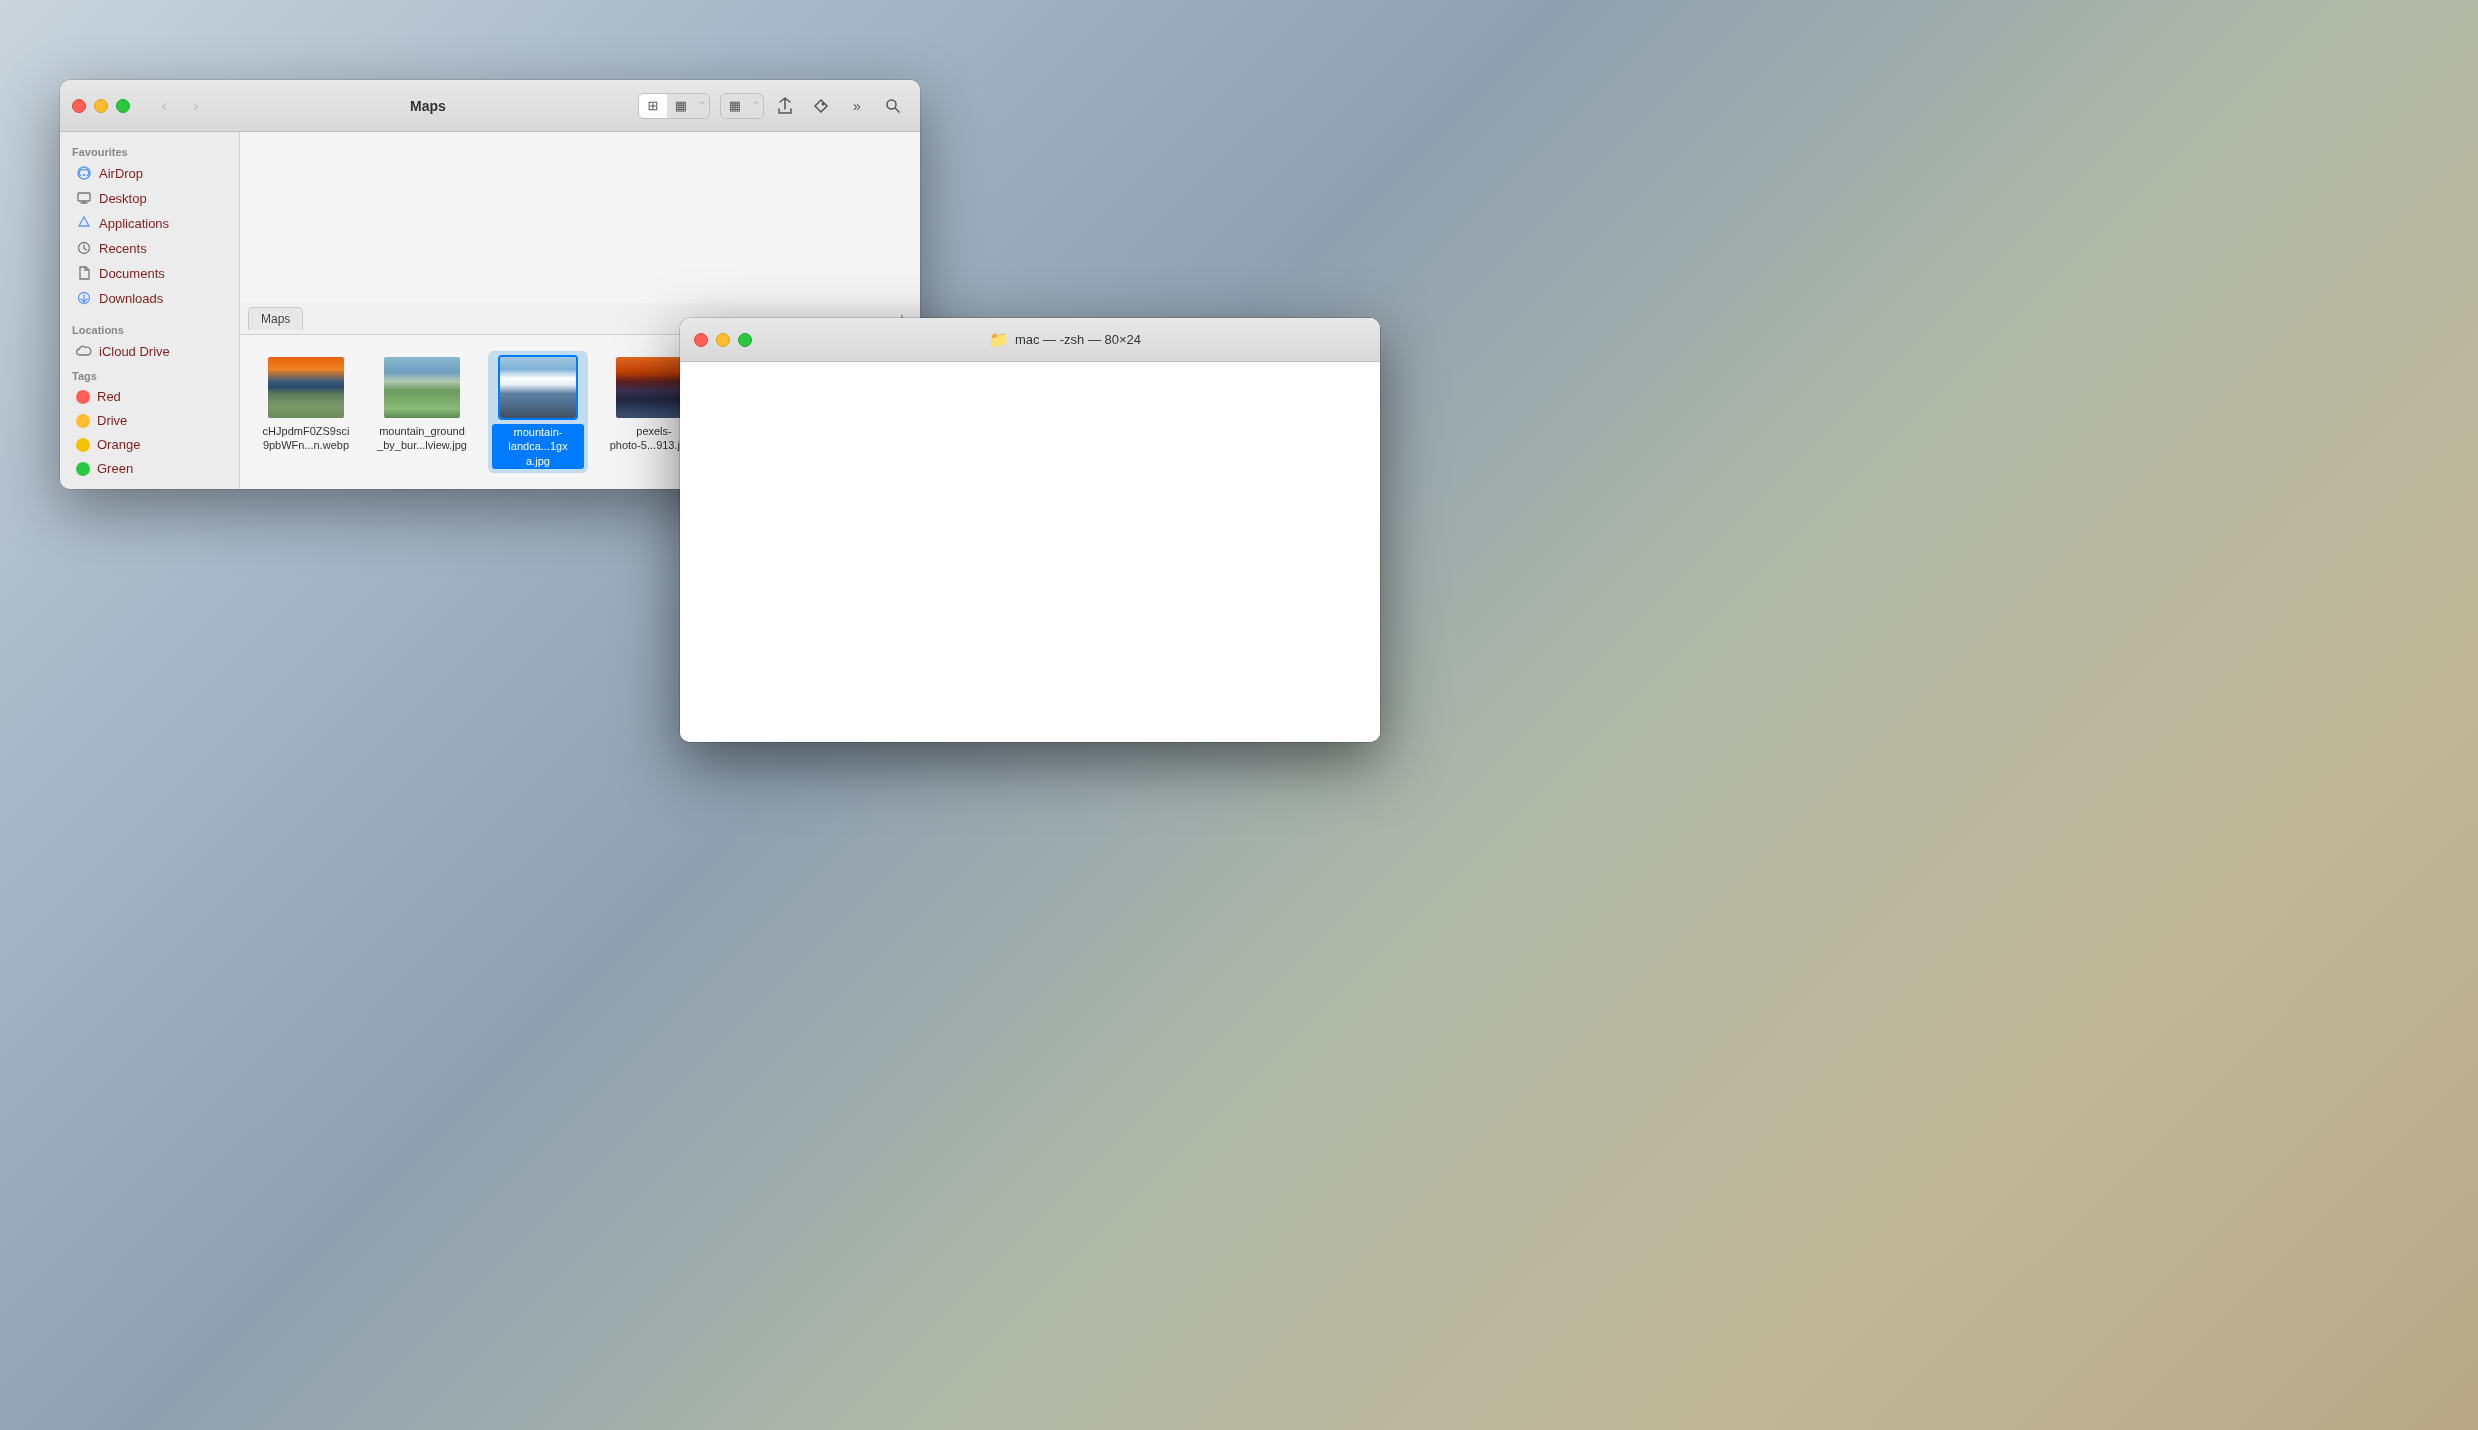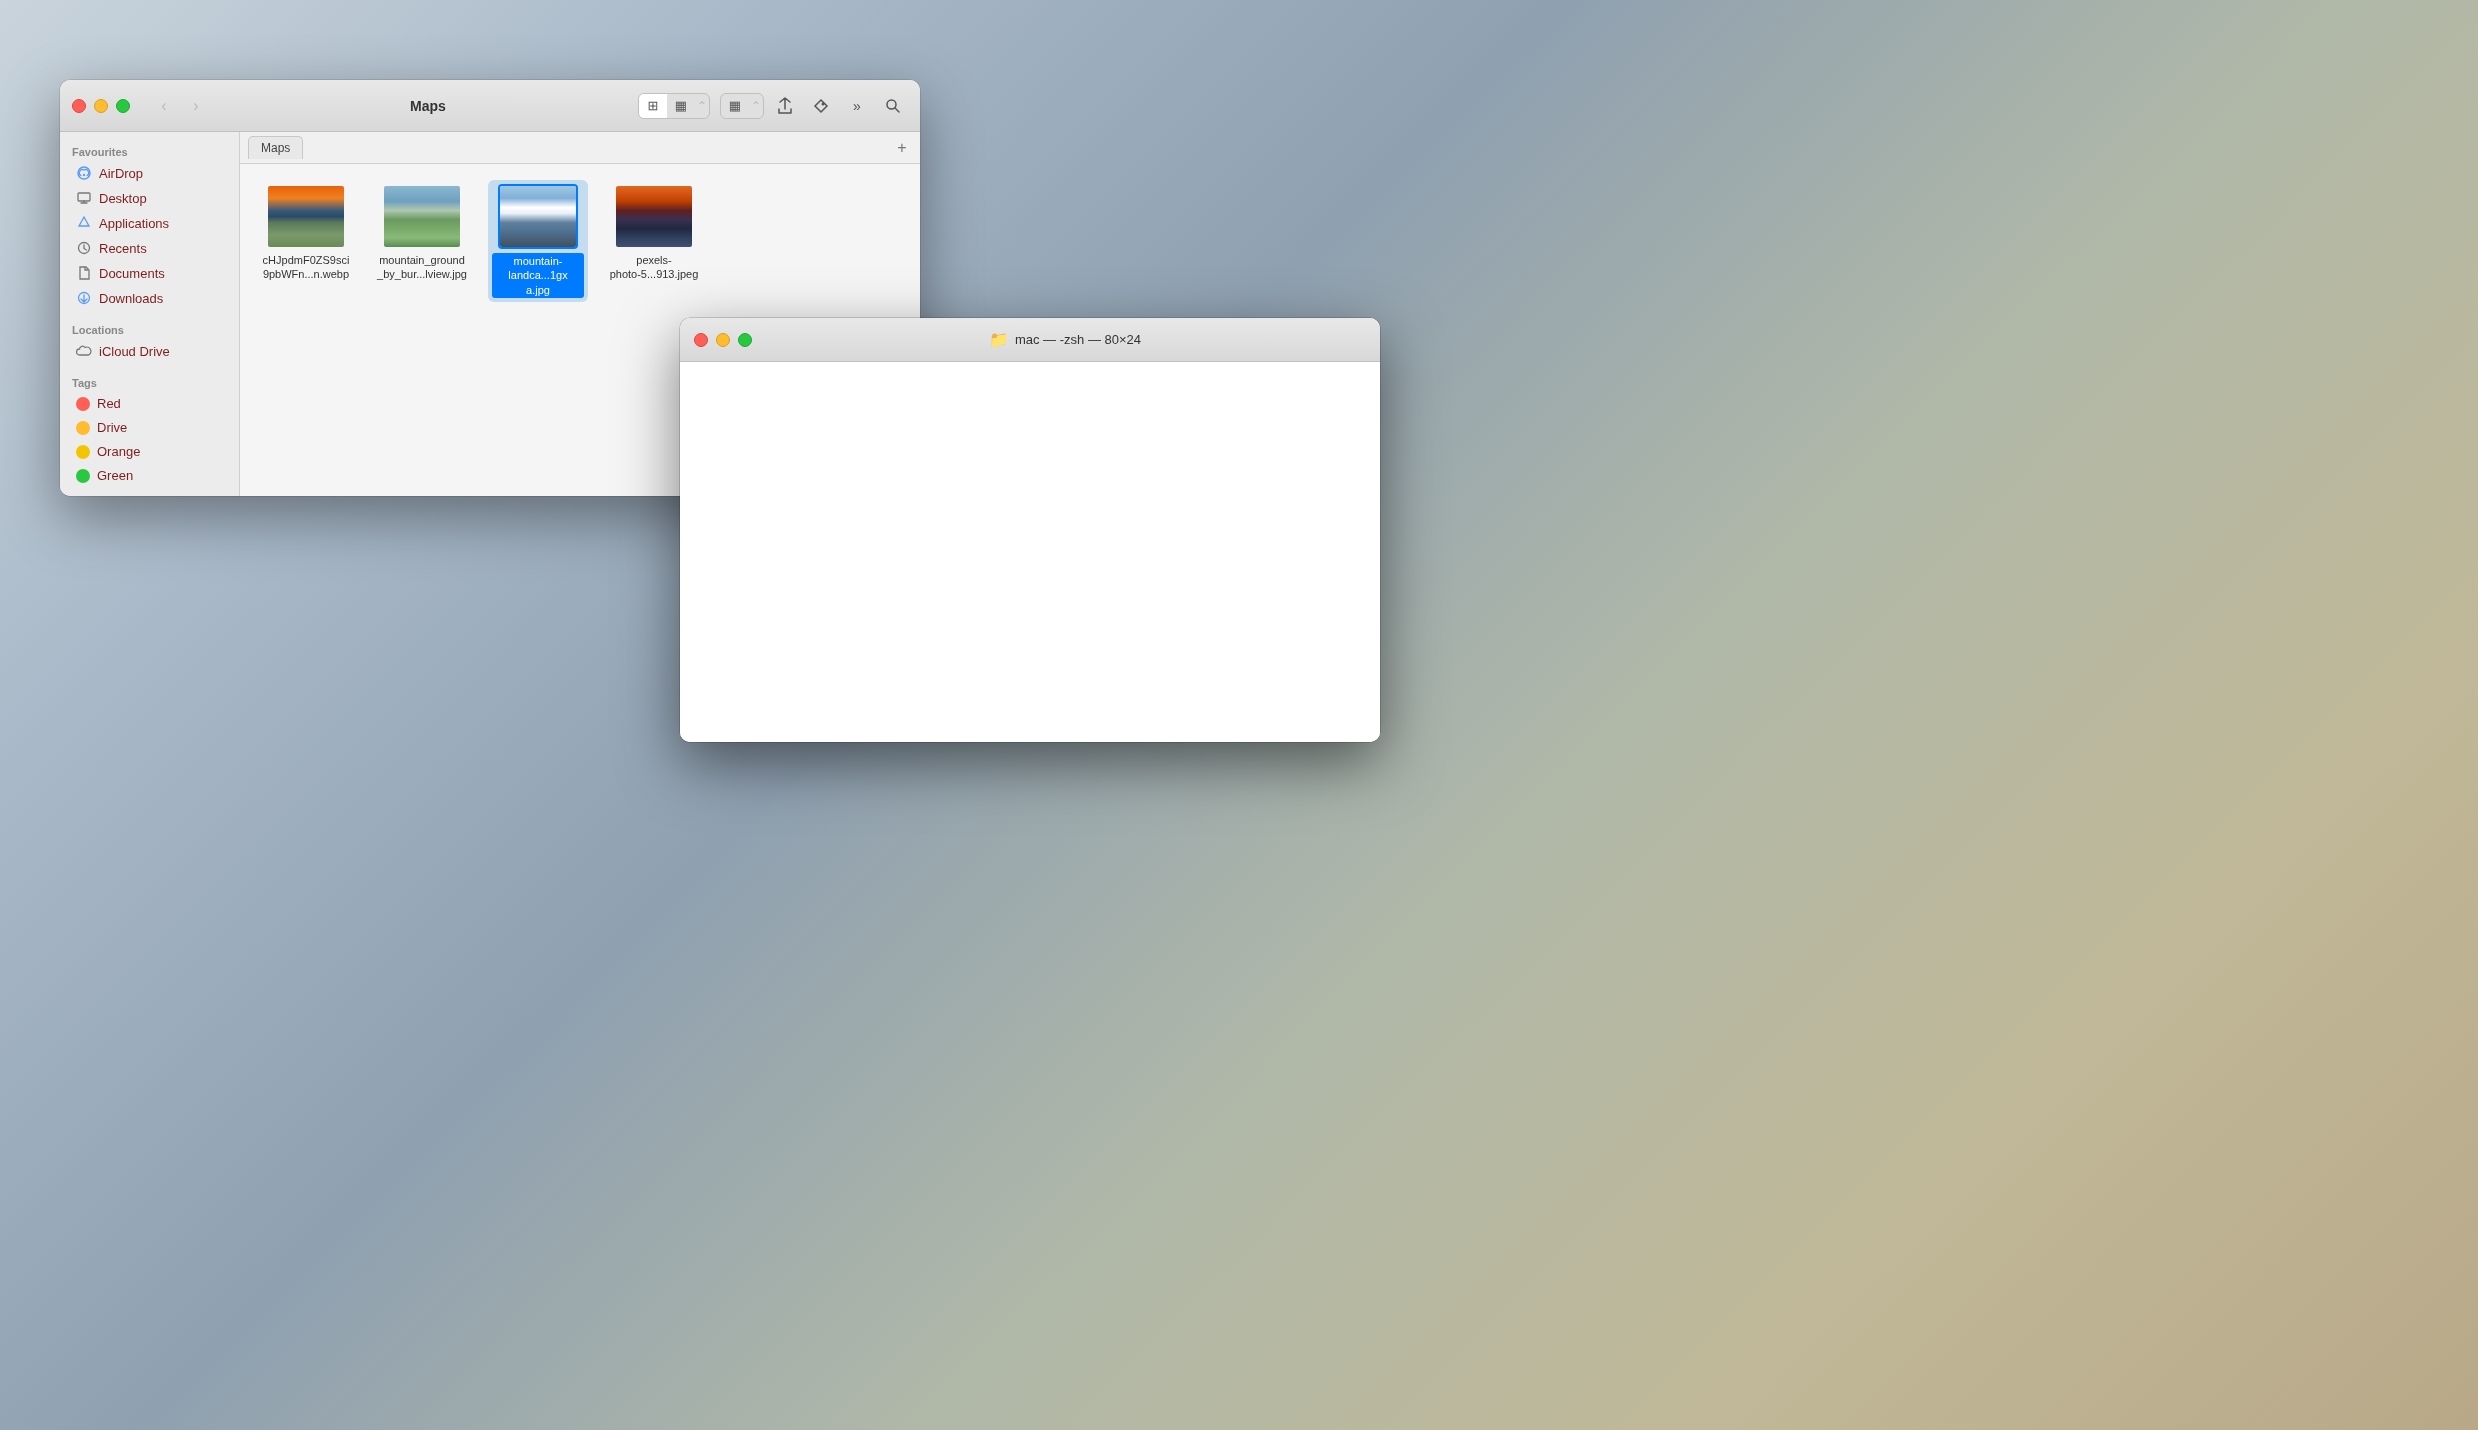--- a/index.html
+++ b/index.html
@@ -134,20 +134,21 @@
       font-size: 13px;
     }
 
     .view-btn.active { background: #fff; }
 
     
     .finder-body {
       display: flex;
       flex: 1;
       min-height: 0;
+      align-items: flex-end;
     }
 
     
     .finder-sidebar {
       width: 180px;
       background: rgba(235,235,235,0.95);
       border-right: 1px solid #d0d0d0;
       padding: 8px 0;
       overflow-y: auto;
       flex-shrink: 0;
@@ -510,21 +511,21 @@
 
       <div class="sidebar-item">
         <div class="sidebar-icon">
           <svg width="16" height="12" viewBox="0 0 16 12" fill="none">
             <path d="M12.5 10H3.5a3 3 0 0 1 0-6 3 3 0 0 1 5.5-1.5A3 3 0 0 1 12.5 10z" stroke="#777" stroke-width="1.3"></path>
           </svg>
         </div>
         <span>iCloud Drive</span>
       </div>
 
-      <div class="sidebar-section-label" style="margin-top:8px">Tags</div>
+      <div class="sidebar-section-label" style="margin-top:1px">Tags</div>
 
       <div class="sidebar-item">
         <div class="tag-dot" style="background:#ff5f57"></div>
         <span>Red</span>
       </div>
 
       <div class="sidebar-item">
         <div class="tag-dot" style="background:#febc2e"></div>
         <span>Drive</span>
       </div>

